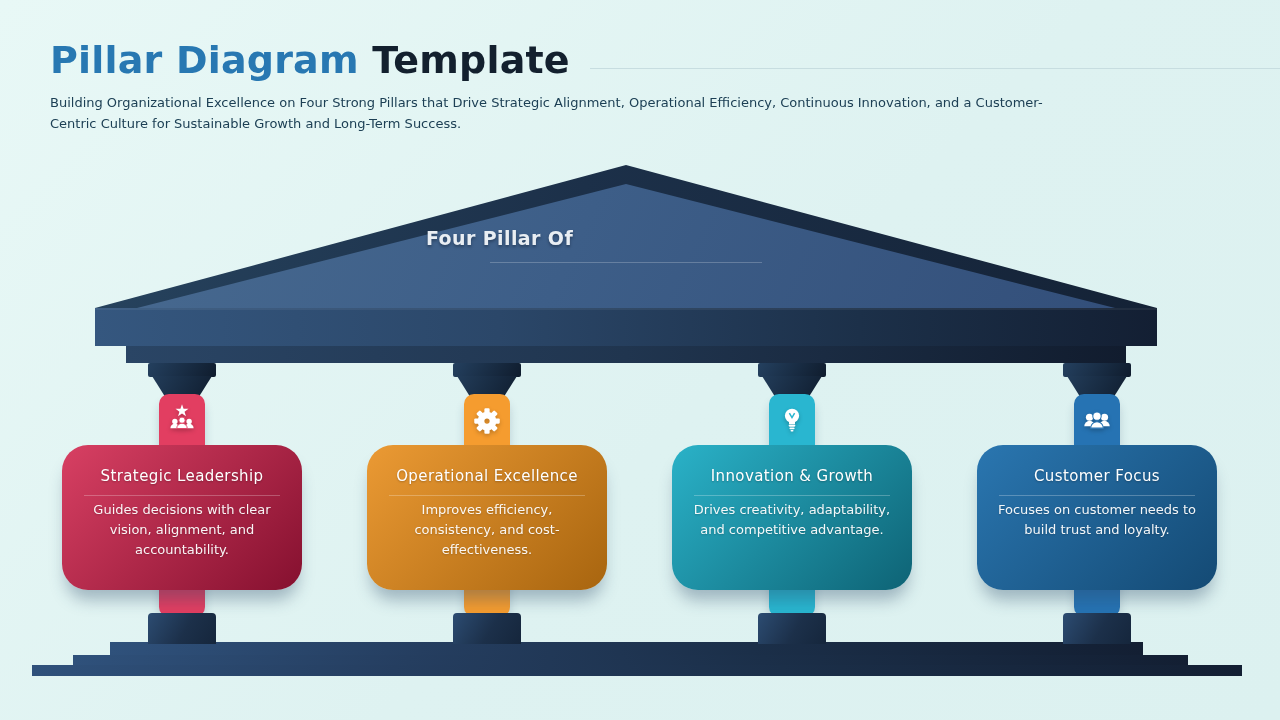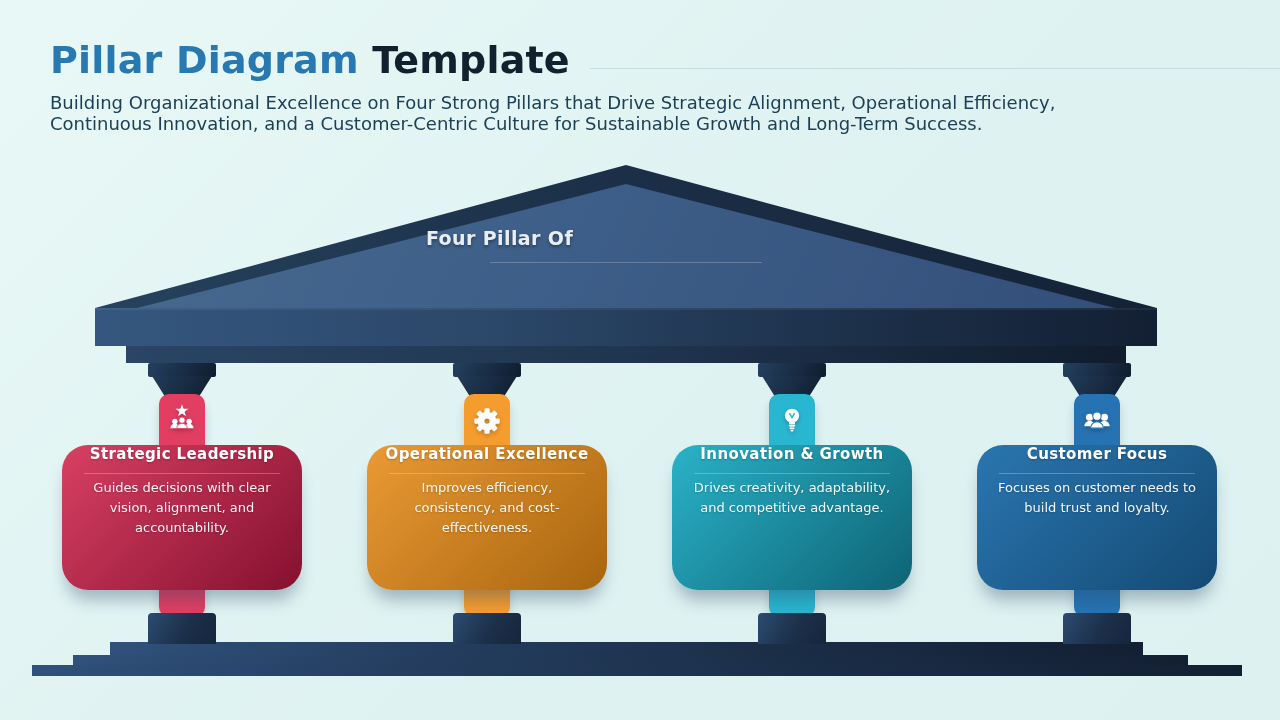--- a/index.html
+++ b/index.html
@@ -6,21 +6,21 @@
   body{font-family:"DejaVu Sans","Liberation Sans",sans-serif;}
   .stage{position:relative;width:1280px;height:720px;overflow:hidden;
          background:linear-gradient(135deg,#e8f8f6 0%,#def2f1 55%,#dcf1f0 100%);}
 
   
   .header{position:absolute;left:50px;top:38px;width:1200px;}
   h1.title{margin:0;font-size:38px;font-weight:bold;letter-spacing:.2px;line-height:1.2;}
   .t1{color:#2878b2;}
   .t2{color:#13202e;text-align:right;}
   .title-rule{position:absolute;left:540px;top:30px;width:690px;height:1px;background:#c7dde0;}
-  .subtitle{margin:8px 0 0 0;max-width:1010px;font-size:18px;line-height:21px;color:#1d4055;}
+  .subtitle{margin:8px 0 0 0;max-width:1010px;font-size:13px;line-height:21px;color:#1d4055;}
 
   
   .roof-outer{position:absolute;left:95px;top:165px;width:1062px;height:143px;
               clip-path:polygon(50% 0,100% 100%,0 100%);
               background:linear-gradient(105deg,#27445f 0%,#1c3049 45%,#142236 100%);}
   .roof-inner{position:absolute;left:137px;top:184px;width:978px;height:124px;
               clip-path:polygon(50% 0,100% 100%,0 100%);
               background:linear-gradient(115deg,#47698f 0%,#3d5e88 45%,#334f7a 100%);}
   .roof-label{position:absolute;left:426px;top:228px;width:400px;
               color:#e9eef3;font-size:19px;font-weight:bold;letter-spacing:.4px;line-height:21px;
@@ -49,21 +49,21 @@
            background:linear-gradient(120deg,#223c59 0%,#101e30 100%);}
   .shaft{position:absolute;left:97px;top:31px;width:46px;height:223px;border-radius:10px;
          background:var(--shaft);box-shadow:0 8px 10px rgba(40,70,100,.2);}
   .icon-badge{position:absolute;left:102px;top:40px;width:36px;height:36px;
          filter:drop-shadow(0 2px 2px rgba(0,0,0,.22));}
   .icon-badge svg{display:block;}
   .card{position:absolute;left:0;top:82px;width:240px;height:145px;border-radius:26px;
         background:linear-gradient(135deg,var(--g1) 0%,var(--g2) 100%);
         box-shadow:0 14px 16px -4px rgba(40,70,100,.35);
         color:#fff;text-align:center;}
-  .card-title{font-size:15px;font-weight:bold;letter-spacing:.4px;
+  .card-title{margin-top:22px;font-size:15px;font-weight:normal;letter-spacing:.4px;
         text-shadow:0 1px 2px rgba(0,0,0,.25);}
   .card-divider{margin:10px auto 0 auto;width:196px;height:1px;background:rgba(255,255,255,.25);}
   .card-desc{margin:4px auto 0 auto;padding:0 16px;font-size:13px;line-height:20px;
         color:rgba(255,255,255,.95);text-shadow:0 1px 2px rgba(0,0,0,.2);}
   .base-block{position:absolute;left:86px;top:250px;width:68px;height:31px;border-radius:4px 4px 0 0;
         background:linear-gradient(120deg,#2c4c72 0%,#1c304a 55%,#15263c 100%);}
 </style>
 </head>
 <body>
 

